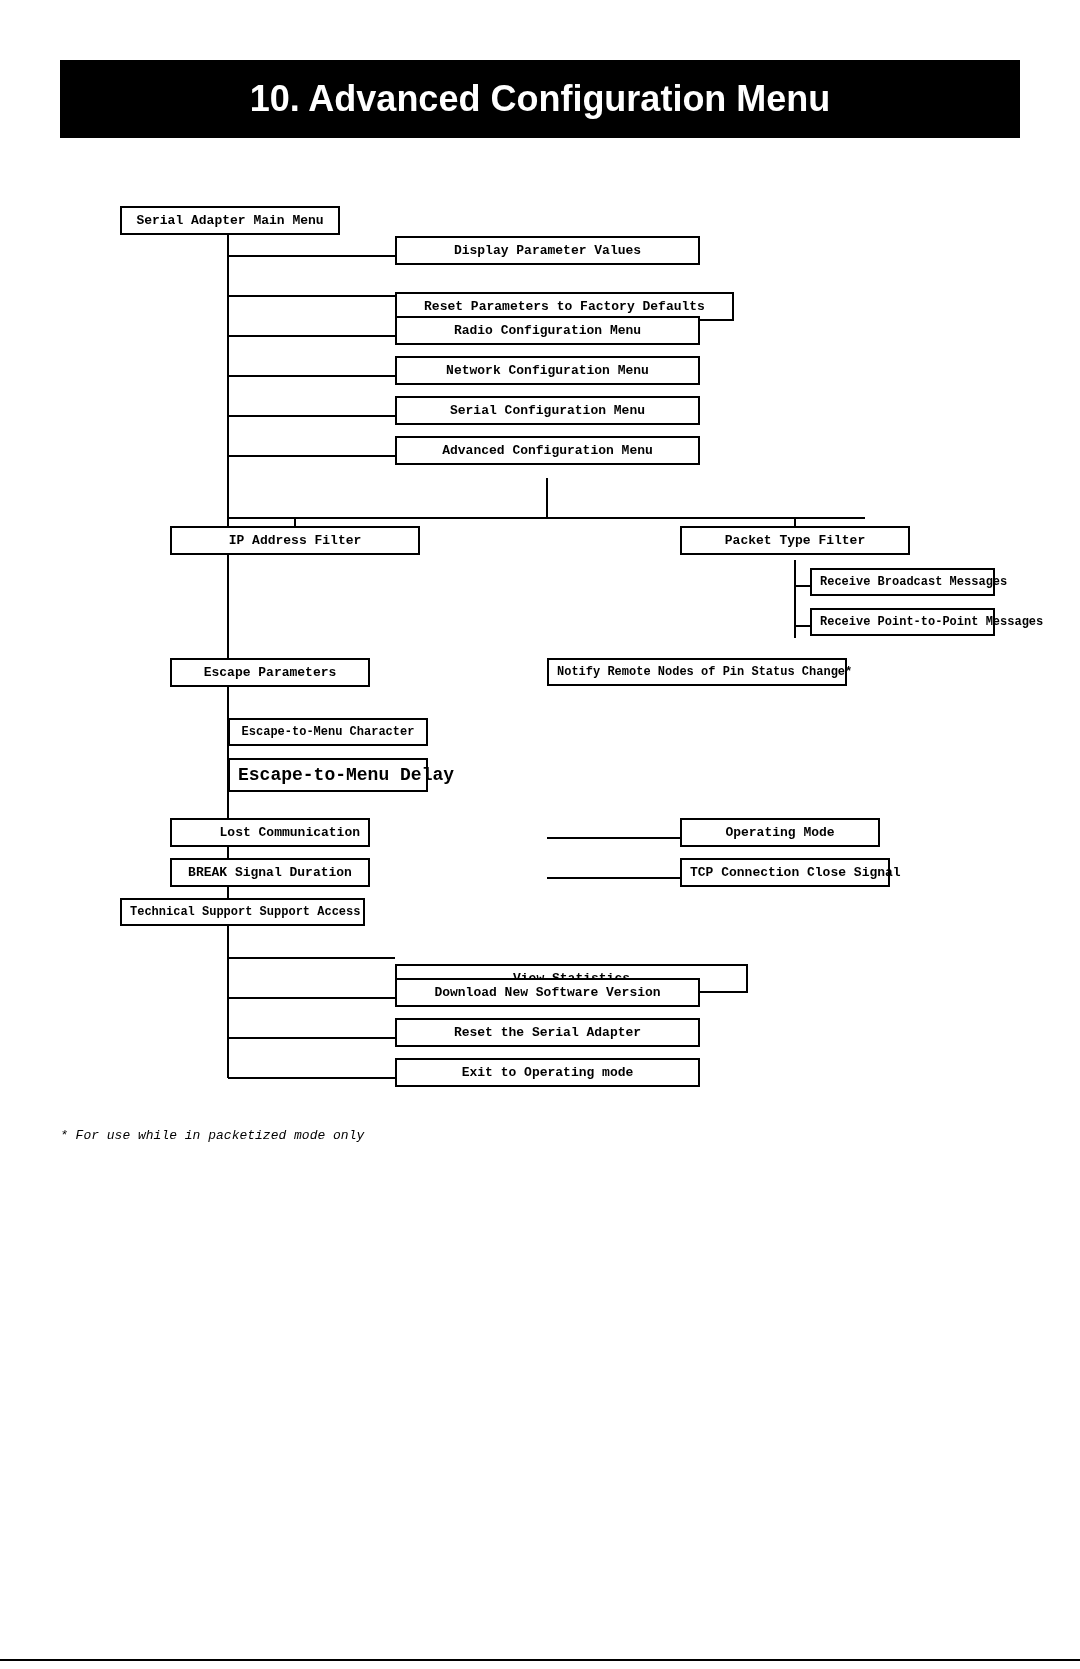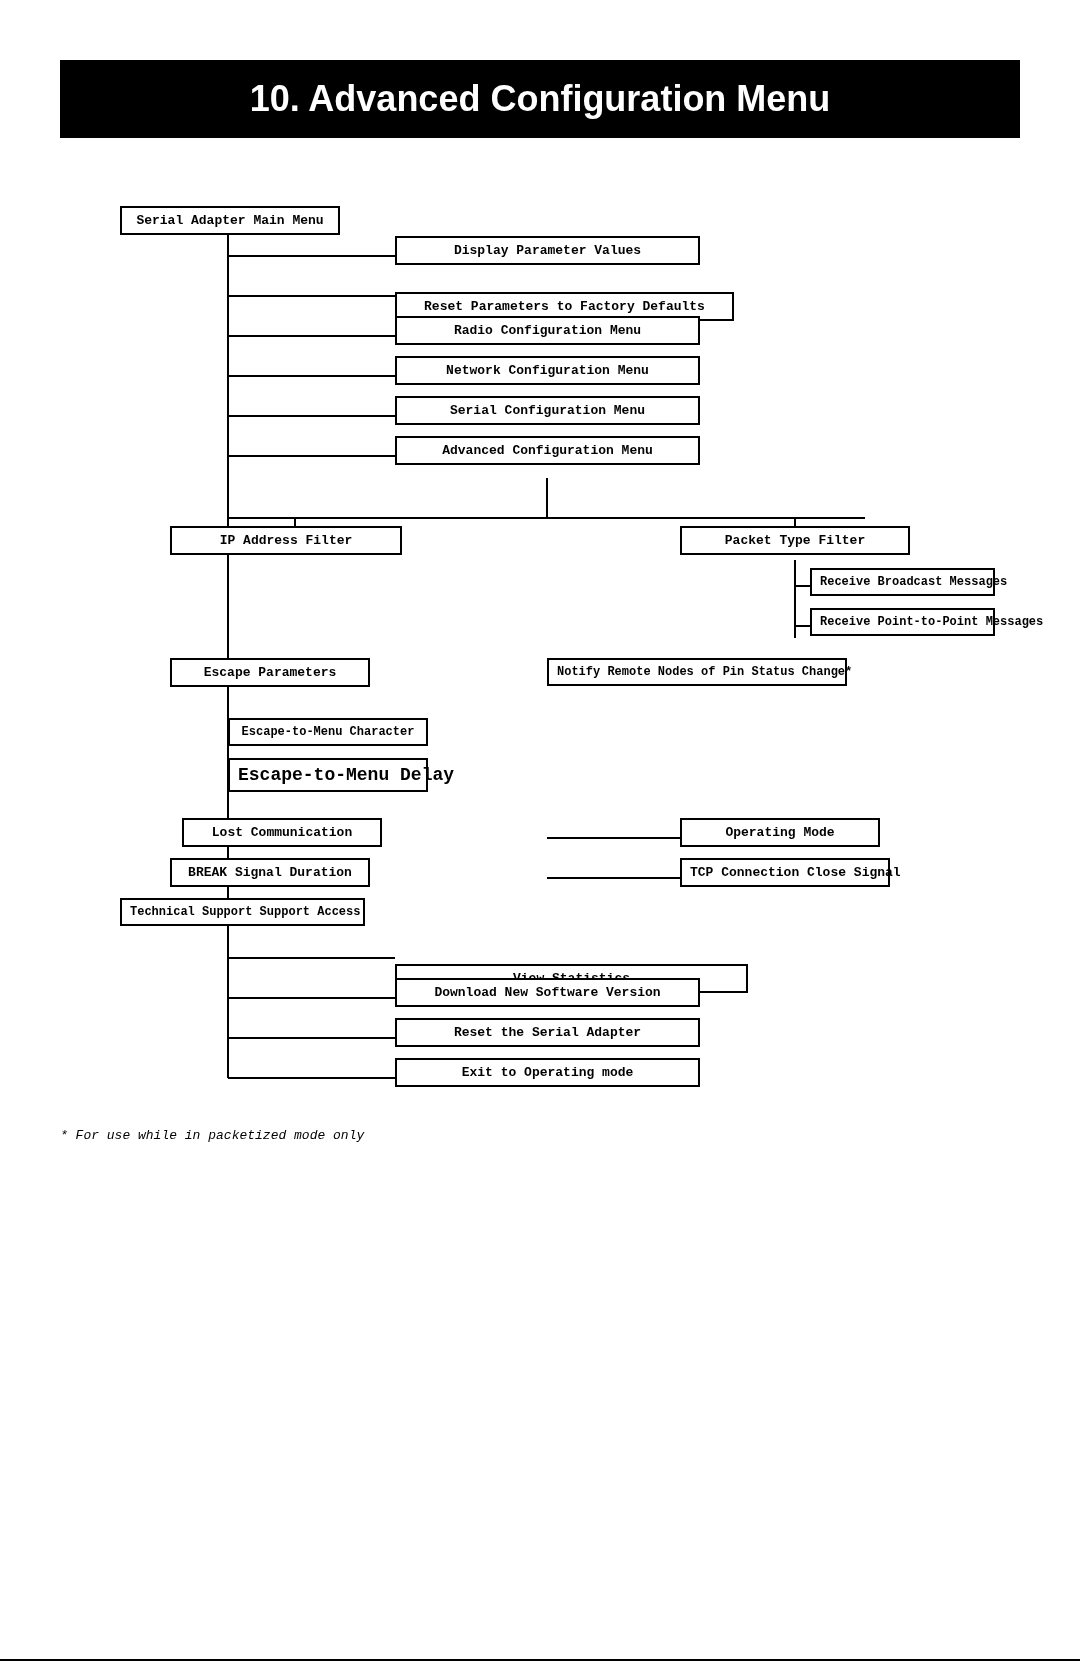--- a/index.html
+++ b/index.html
@@ -149,37 +149,37 @@
       <div class="box" style="left:335px; top:114px; width:339px;">Reset Parameters to Factory Defaults</div>
 
       <div class="box" style="left:335px; top:138px; width:305px;">Radio Configuration Menu</div>
 
       <div class="box" style="left:335px; top:178px; width:305px;">Network Configuration Menu</div>
 
       <div class="box" style="left:335px; top:218px; width:305px;">Serial Configuration Menu</div>
 
       <div class="box" style="left:335px; top:258px; width:305px;">Advanced Configuration Menu</div>
 
-      <div class="box" style="left:110px; top:348px; width:232px;">IP Address Filter</div>
+      <div class="box" style="left:110px; top:348px; width:250px;">IP Address Filter</div>
 
       <div class="box" style="left:620px; top:348px; width:230px;">Packet Type Filter</div>
 
       <div class="box" style="left:750px; top:390px; width:185px; font-size:12px;">Receive Broadcast Messages</div>
 
       <div class="box" style="left:750px; top:430px; width:185px; font-size:12px;">Receive Point-to-Point Messages</div>
 
       <div class="box" style="left:110px; top:480px; width:200px;">Escape Parameters</div>
 
       <div class="box" style="left:487px; top:480px; width:300px; font-size:12px;">Notify Remote Nodes of Pin Status Change*</div>
 
       <div class="box" style="left:168px; top:540px; width:200px; font-size:12px;">Escape-to-Menu Character</div>
 
       <div class="box" style="left:168px; top:580px; width:200px; font-size:18px;">Escape-to-Menu Delay</div>
 
-      <div class="box" style="left:122px; top:640px; width:200px;">Lost Communication</div>
+      <div class="box" style="left:110px; top:640px; width:200px;text-align:right;">Lost Communication</div>
 
       <div class="box" style="left:620px; top:640px; width:200px;">Operating Mode</div>
 
       <div class="box" style="left:110px; top:680px; width:200px;">BREAK Signal Duration</div>
 
       <div class="box" style="left:620px; top:680px; width:210px;">TCP Connection Close Signal</div>
 
       <div class="box" style="left:60px; top:720px; width:245px; font-size:12px;">Technical Support Support Access</div>
 
       <div class="box" style="left:335px; top:786px; width:353px;">View Statistics</div>

